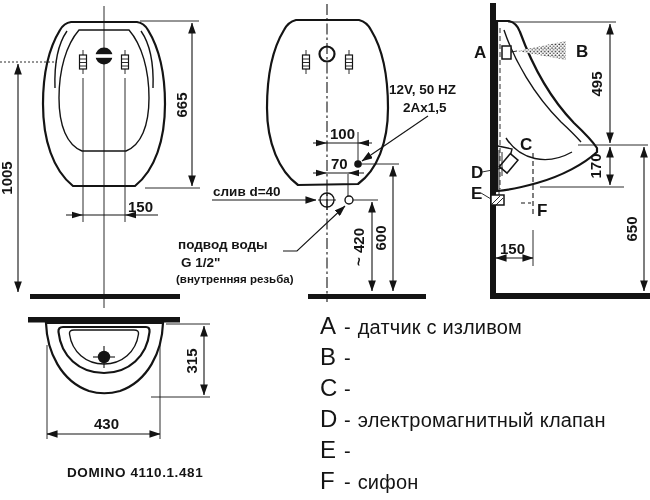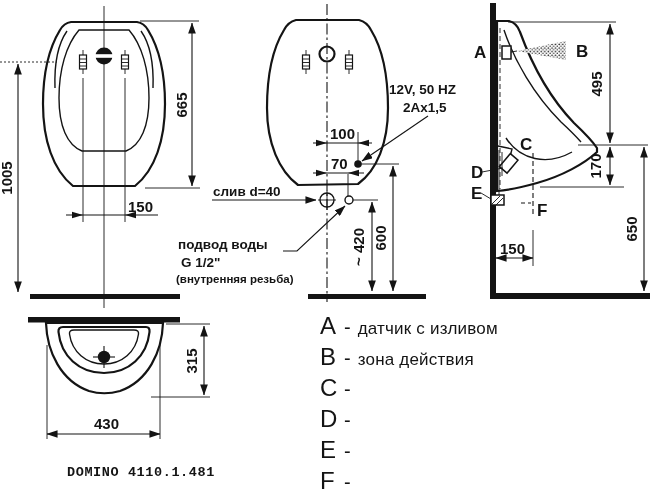--- a/index.html
+++ b/index.html
@@ -15,22 +15,22 @@
   .ol{stroke:#141414;stroke-width:2.2;fill:#ffffff;}
   .ln2{stroke:#141414;stroke-width:2.2;fill:none;}
   .ln1{stroke:#141414;stroke-width:1.4;fill:none;}
   .dim{stroke:#141414;stroke-width:1.1;fill:none;}
   .thin{stroke:#141414;stroke-width:0.9;fill:none;}
   .blk{fill:#141414;stroke:none;}
   .legend{position:absolute;left:320px;top:312px;}
   .legend-row{display:flex;align-items:baseline;height:31px;white-space:nowrap;}
   .legend-letter{font-size:24px;min-width:18px;}
   .legend-sep{font-size:20px;margin:0 7px 0 6px;}
-  .legend-text{font-size:17px;letter-spacing:0.2px;}
-  .domino{position:absolute;left:67px;top:465px;font-weight:700;font-size:13.5px;letter-spacing:0.6px;font-family:Liberation Mono, monospace;}
+  .legend-text{font-size:20px;letter-spacing:0.2px;}
+  .domino{position:absolute;left:67px;top:465px;font-weight:700;font-size:13.5px;letter-spacing:0.6px;}
 </style>
 </head>
 <body>
 
 <div class="sheet">
 
 <svg width="650" height="500" viewBox="0 0 650 500">
   <defs>
     <marker id="arr" viewBox="0 0 10 7" refX="9.6" refY="3.5" markerWidth="10" markerHeight="7" orient="auto-start-reverse">
       <path d="M0,0 L10,3.5 L0,7 Z" fill="#141414"></path>
@@ -223,35 +223,36 @@
 
 <div class="legend">
   <div class="legend-row">
     <span class="legend-letter">A</span>
         <span class="legend-sep">-</span>
         <span class="legend-text">датчик с изливом</span>
   </div>
   <div class="legend-row">
     <span class="legend-letter">B</span>
         <span class="legend-sep">-</span>
-        <span class="legend-text">зона действия</span>
   </div>
   <div class="legend-row">
     <span class="legend-letter">C</span>
         <span class="legend-sep">-</span>
   </div>
   <div class="legend-row">
     <span class="legend-letter">D</span>
         <span class="legend-sep">-</span>
+        <span class="legend-text">электромагнитный клапан</span>
   </div>
   <div class="legend-row">
     <span class="legend-letter">E</span>
         <span class="legend-sep">-</span>
   </div>
   <div class="legend-row">
     <span class="legend-letter">F</span>
         <span class="legend-sep">-</span>
+        <span class="legend-text">сифон</span>
   </div>
 </div>
 
 <div class="domino">DOMINO 4110.1.481</div>
 
 </div>
 
 </body></html>

